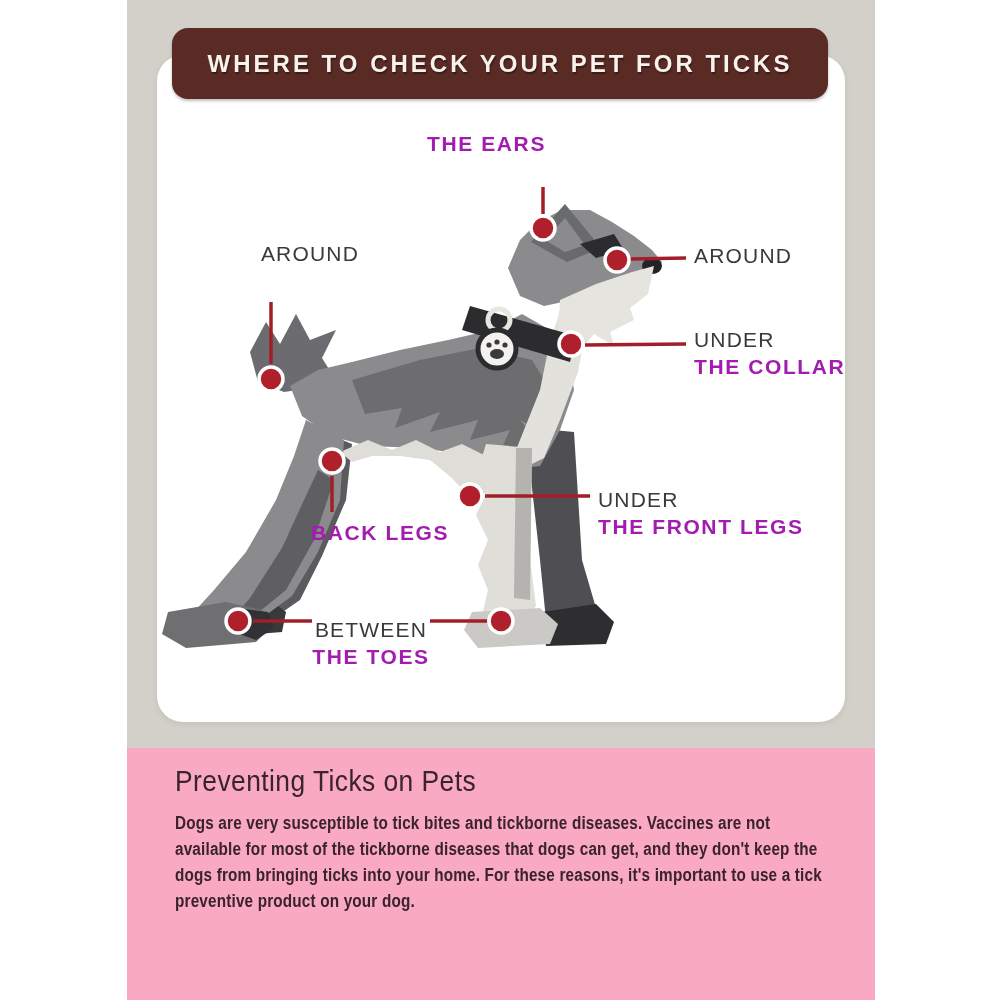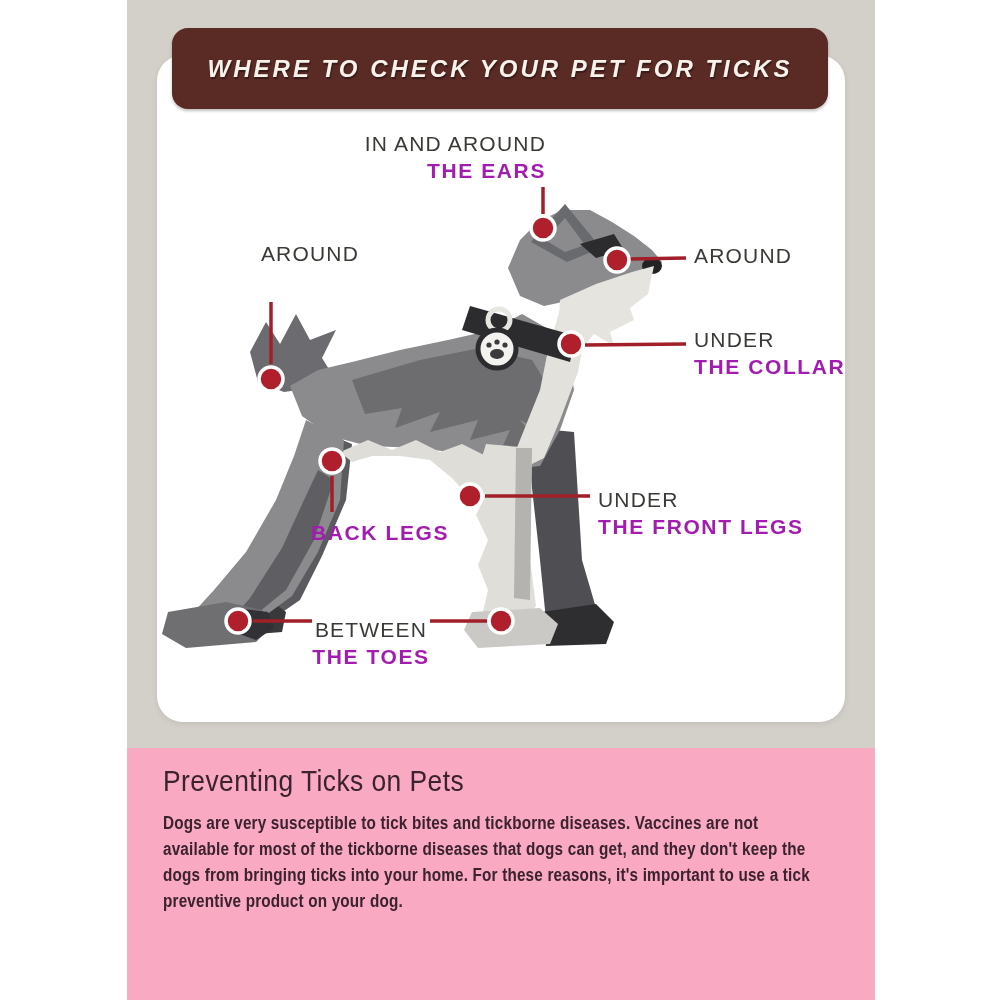--- a/index.html
+++ b/index.html
@@ -3,38 +3,38 @@
 <meta charset="utf-8">
 <style>
   html,body{margin:0;padding:0;}
   body{
     width:1000px;height:1000px;position:relative;background:#ffffff;
     font-family:"Liberation Sans",sans-serif;overflow:hidden;
   }
   .band{position:absolute;left:127px;top:0;width:748px;height:748px;background:#d3d0c9;}
   .card{position:absolute;left:157px;top:55px;width:688px;height:667px;background:#ffffff;
         border-radius:26px;box-shadow:0 2px 6px rgba(0,0,0,0.08);}
-  .banner{position:absolute;left:172px;top:28px;width:656px;height:81px;background:#5a2a25;
+  .banner{position:absolute;left:172px;top:28px;width:656px;height:71px;background:#5a2a25;
         border-radius:16px;display:flex;align-items:center;justify-content:center;
-        box-shadow:0 2px 3px rgba(0,0,0,0.25);font-style:italic;}
+        box-shadow:0 2px 3px rgba(0,0,0,0.25);}
   .banner-title{color:#f7f3ec;font-size:24px;font-weight:700;letter-spacing:3px;
         text-shadow:1px 2px 1px rgba(0,0,0,0.35);white-space:nowrap;}
   .diagram-svg{position:absolute;left:0;top:0;width:1000px;height:1000px;}
   .lbl{position:absolute;font-size:21px;line-height:27px;color:#3a3935;white-space:nowrap;}
   .lbl .l1{font-weight:400;letter-spacing:1.2px;display:block;}
   .lbl .l2{font-weight:700;letter-spacing:1.6px;color:#a21caf;display:block;}
   .lbl-ears{right:454px;top:130px;text-align:right;}
   .lbl-eyelids{left:694px;top:242px;text-align:left;}
   .lbl-collar{left:694px;top:326px;text-align:left;}
   .lbl-tail{left:230px;width:160px;top:240px;text-align:center;}
   .lbl-backlegs{left:300px;width:160px;top:519px;text-align:center;}
   .lbl-frontlegs{left:598px;top:486px;text-align:left;}
   .lbl-toes{left:291px;width:160px;top:600px;text-align:center;margin-top:16px;}
   .pink{position:absolute;left:127px;top:748px;width:748px;height:252px;background:#f9a9c1;}
-  .pink-inner{padding:16px 0 0 36px;}
+  .pink-inner{padding:16px 0 0 48px;}
   .pink-heading{font-size:30px;font-weight:400;color:#3a222e;letter-spacing:0.5px;
         transform:scaleX(0.88);transform-origin:left top;white-space:nowrap;margin:0;}
   .pink-body{margin:12px 0 0 0;width:780px;font-size:18px;font-weight:700;color:#3a222e;
         line-height:26px;transform:scaleX(0.85);transform-origin:left top;letter-spacing:0.2px;}
 </style>
 </head>
 <body>
 
 <div class="band"></div>
 <div class="card"></div>
@@ -105,21 +105,20 @@
     <circle cx="571" cy="344" r="12"></circle>
     <circle cx="271" cy="379" r="12"></circle>
     <circle cx="332" cy="461" r="12"></circle>
     <circle cx="470" cy="496" r="12"></circle>
     <circle cx="238" cy="621" r="12"></circle>
     <circle cx="501" cy="621" r="12"></circle>
   </g>
 </svg>
 
 <div class="lbl lbl-ears">
-  <span class="l1">IN AND AROUND</span>
   <span class="l2">THE EARS</span>
 </div>
 <div class="lbl lbl-eyelids">
   <span class="l1">AROUND</span>
 </div>
 <div class="lbl lbl-collar">
   <span class="l1">UNDER</span>
   <span class="l2">THE COLLAR</span>
 </div>
 <div class="lbl lbl-tail">

